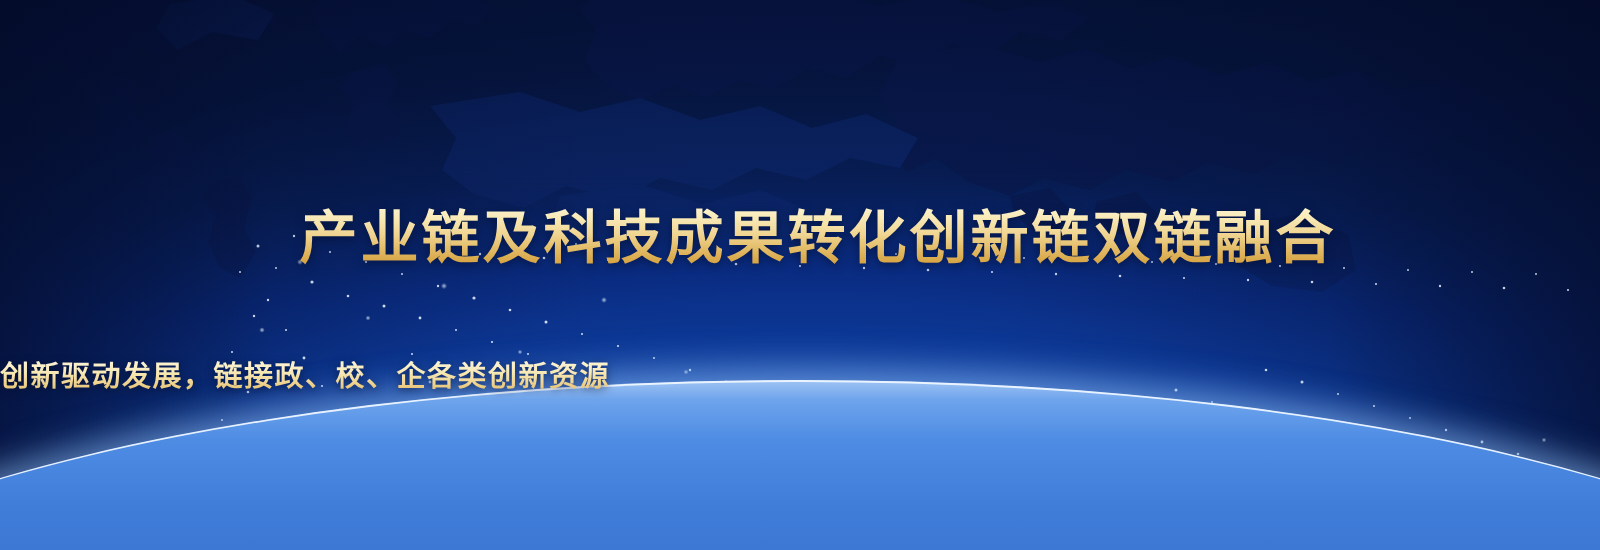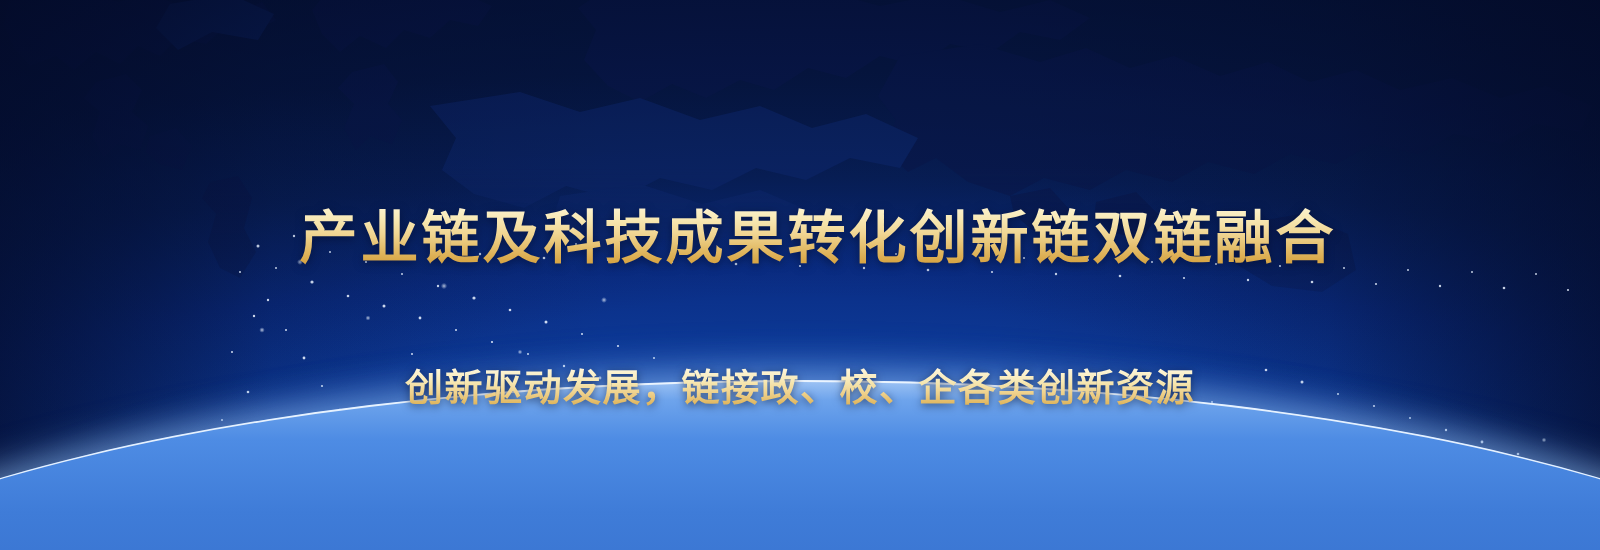--- a/index.html
+++ b/index.html
@@ -131,23 +131,22 @@
     color: transparent;
     -webkit-text-fill-color: transparent;
     filter: drop-shadow(0 2px 5px rgba(2,10,40,0.55));
     margin-left: 36px;
   }
 
   .subtitle {
     position: absolute;
     top: 330px;
     left: 0; right: 0;
-    text-align: center;
-    font-family: Liberation Serif, serif;
-    font-size: 38px;
+    font-family: Liberation Mono, monospace;
+    font-size: 29px;
     font-weight: 700;
     letter-spacing: 1.5px;
     line-height: 40px;
     white-space: nowrap;
     background: linear-gradient(to bottom,
         #fdf6dd 0%,
         #f7e8b4 34%,
         #eed08a 64%,
         #e0b862 88%,
         #d6a74b 100%);

